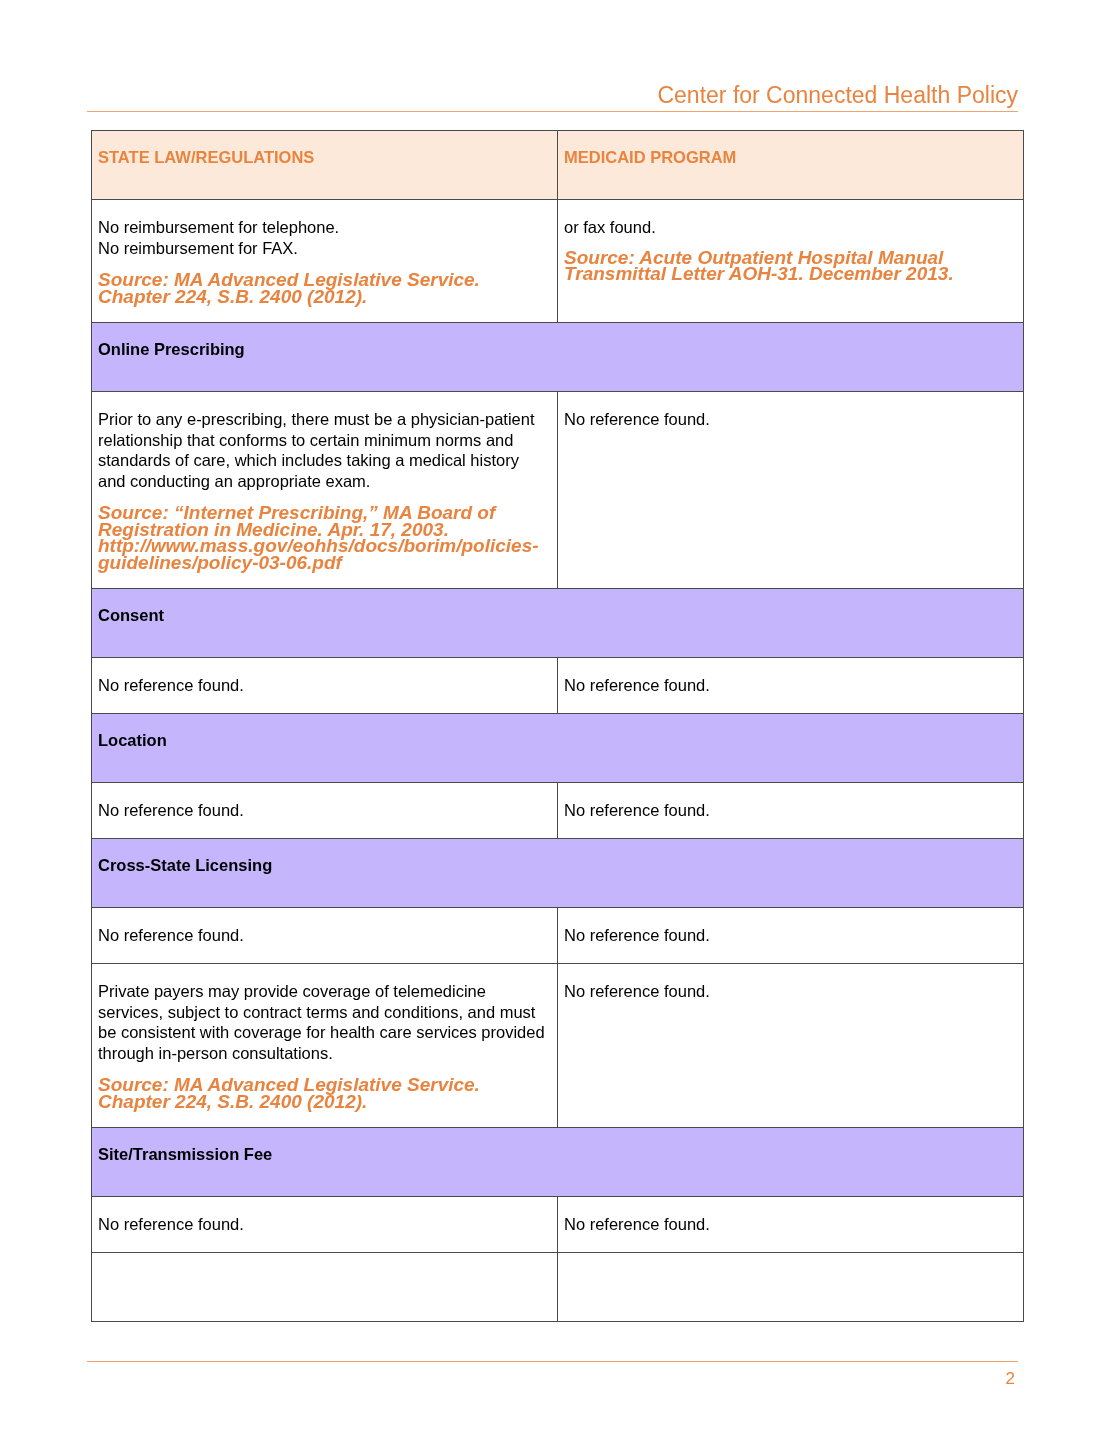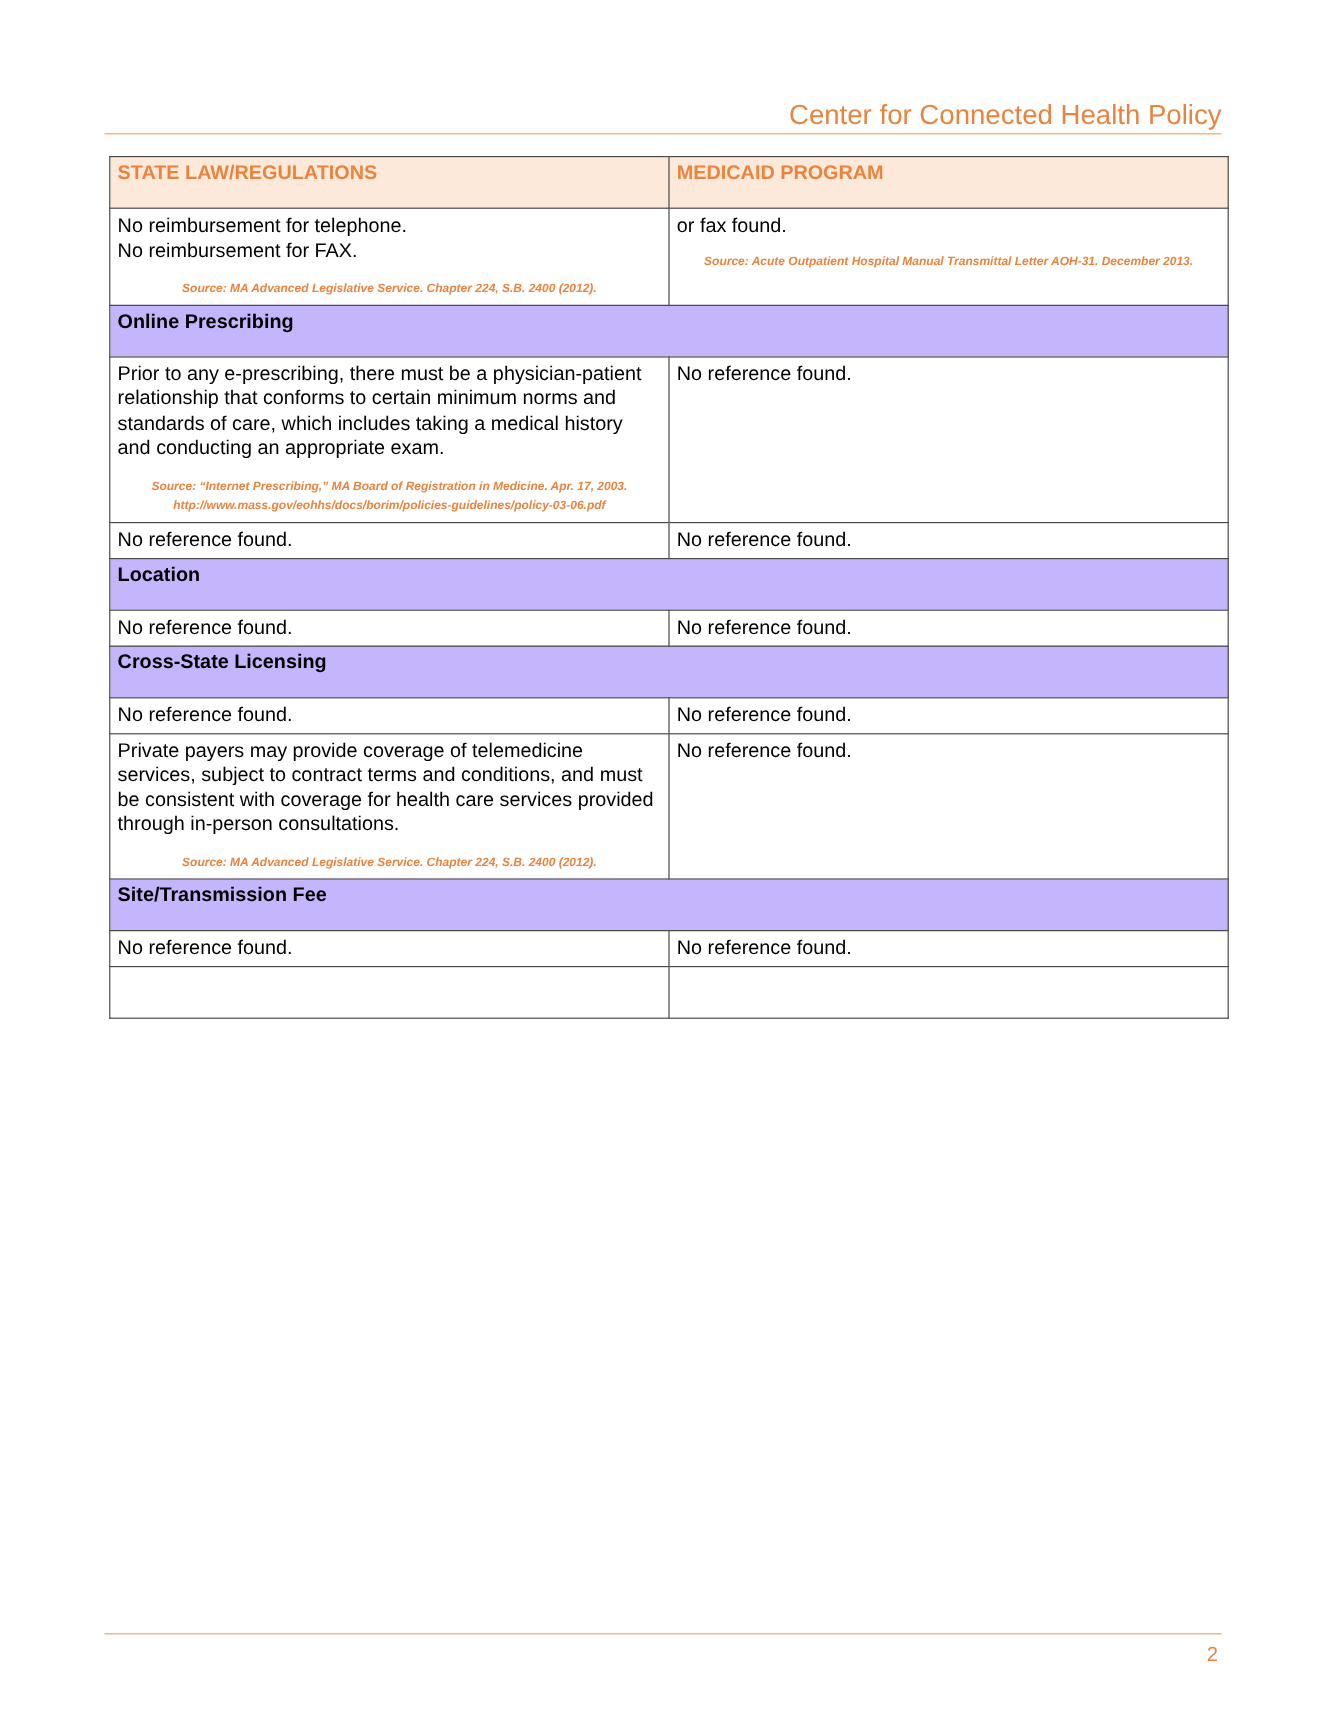--- a/index.html
+++ b/index.html
@@ -3,27 +3,27 @@
 <meta charset="utf-8">
 <style>
   html, body { margin: 0; padding: 0; background: #ffffff; }
   body { width: 1105px; height: 1430px; position: relative; overflow: hidden; font-family: "Liberation Sans", sans-serif; color: #000; }
   .header-title { position: absolute; right: 87px; top: 82px; font-size: 23px; color: #e8843f; }
   .header-rule { position: absolute; left: 87px; right: 87px; top: 111px; height: 1px; background: #f0a36a; }
   .footer-rule { position: absolute; left: 87px; right: 87px; top: 1361px; height: 1px; background: #f0a36a; }
   .page-number { position: absolute; right: 90px; top: 1369px; font-size: 17px; color: #e8843f; }
 
   table.policy { position: absolute; left: 91px; top: 130px; width: 932px; border-collapse: collapse; table-layout: fixed; }
-  table.policy td, table.policy th { border: 1px solid #4a4a4a; vertical-align: top; padding: 4px 6px; text-align: left; }
+  table.policy td, table.policy th { border: 1px solid #4a4a4a; vertical-align: top; padding: 17px 6px; text-align: left; }
   col.c1 { width: 466px; }
   col.c2 { width: 466px; }
   th.col-head { background: #fde9d9; color: #e8843f; font-weight: bold; font-size: 16.5px; height: 34px; vertical-align: middle; padding-top: 0; }
   td.section { background: #c4b5fd; font-weight: bold; font-size: 16.5px; height: 34px; vertical-align: middle; }
   td.body { font-size: 16.5px; line-height: 20.5px; padding-top: 7px; padding-bottom: 6px; }
-  .src { color: #e8843f; font-style: italic; font-weight: bold; font-size: 10px; line-height: 16.5px; margin-top: 14px; text-align: center; }
+  .src { color: #e8843f; font-style: italic; font-weight: bold; font-size: 19px; line-height: 16.5px; margin-top: 14px; }
   .src.tight { margin-top: 12px; }
   .line { display: block; }
   tr.short td.body { height: 21px; }
   tr.empty td { height: 34px; }
 </style>
 </head>
 <body>
 
 <div class="header-title">Center for Connected Health Policy</div>
 <div class="header-rule"></div>
@@ -58,20 +58,23 @@
     <td class="body">
       <div>Prior to any e-prescribing, there must be a physician-patient relationship that conforms to certain minimum norms and standards of care, which includes taking a medical history and conducting an appropriate exam.</div>
       <div class="src">
         <span class="line">Source: “Internet Prescribing,” MA Board of Registration in Medicine.  Apr. 17, 2003.</span>
         <span class="line">http://www.mass.gov/eohhs/docs/borim/policies-guidelines/policy-03-06.pdf</span>
       </div>
     </td>
     <td class="body">No reference found.</td>
   </tr>
 
+  <tr>
+    <td class="section" colspan="2">Consent</td>
+  </tr>
   <tr class="short">
     <td class="body">No reference found.</td>
     <td class="body">No reference found.</td>
   </tr>
 
   <tr>
     <td class="section" colspan="2">Location</td>
   </tr>
   <tr class="short">
     <td class="body">No reference found.</td>

